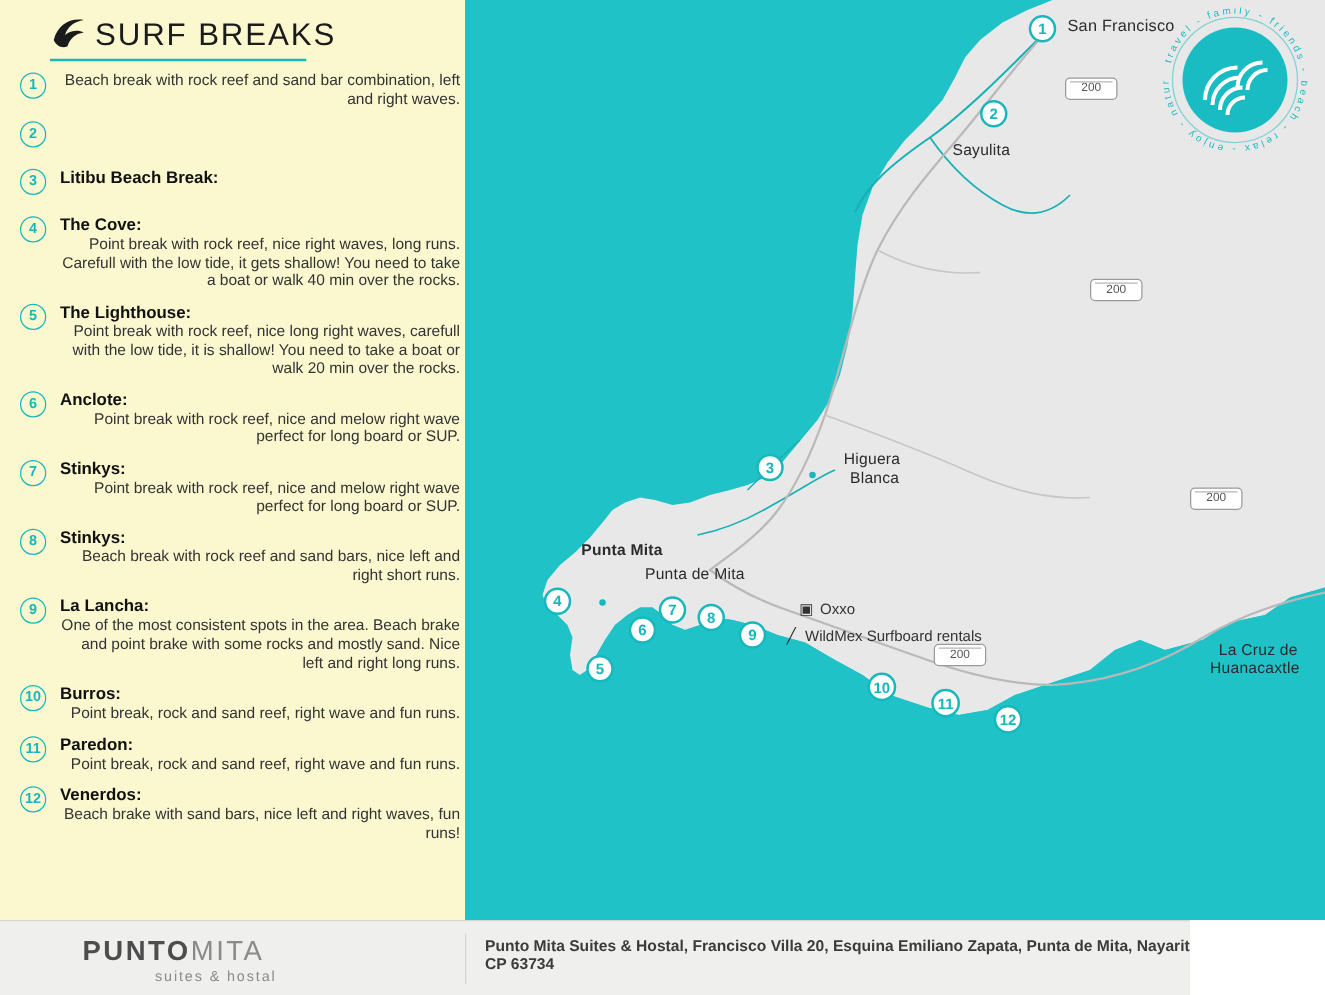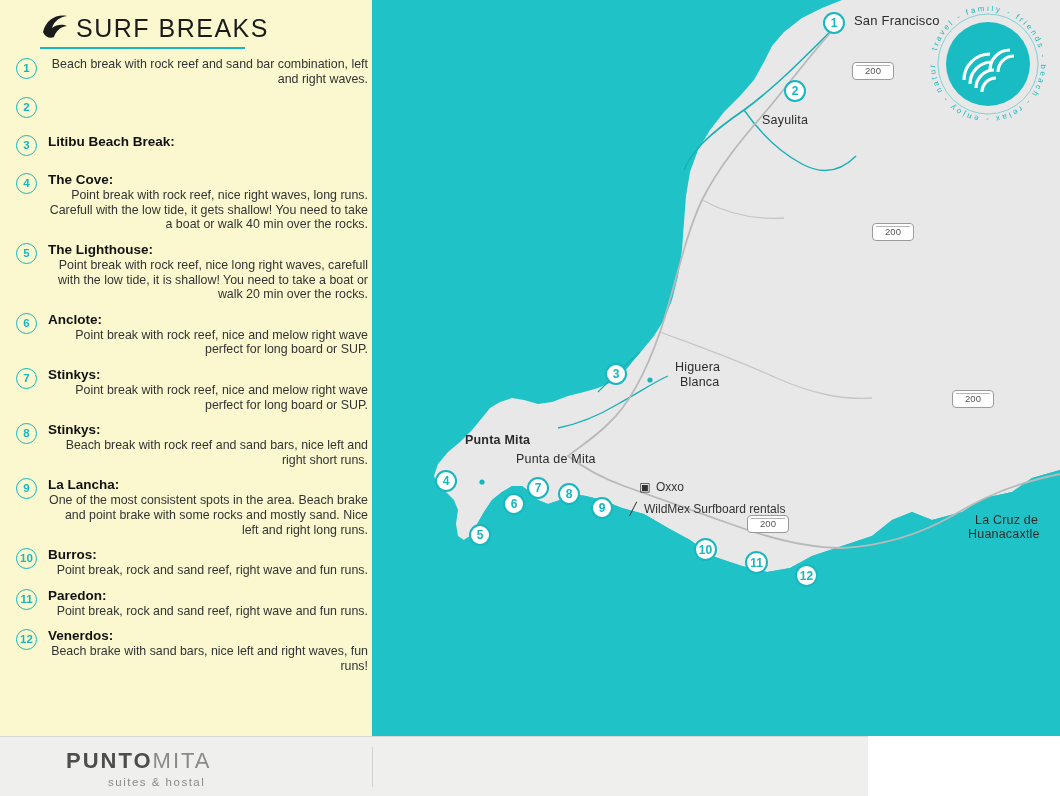--- a/index.html
+++ b/index.html
@@ -62,26 +62,26 @@
   .brk{position:relative;margin-bottom:10px;padding-left:40px;min-height:28px;}
   .brk .num{
     position:absolute;left:8px;top:1px;width:21px;height:21px;border-radius:50%;
     border:1.6px solid #17b7bd;color:#17b7bd;background:transparent;
     font-size:11.5px;line-height:18px;text-align:center;box-sizing:border-box;font-weight:bold;
   }
   .brk .nm{font-size:13.5px;color:#111;font-weight:bold;line-height:15px;}
   .brk .ds{font-size:12.4px;color:#333;line-height:14.6px;margin-top:1px;text-align:right;}
 
   
-  .footer{position:absolute;left:0;top:736px;width:868px;height:60px;background:#efefee;border-top:1px solid #d8d8d8;}
+  .footer{position:absolute;left:0;top:736px;width:952px;height:60px;background:#efefee;border-top:1px solid #d8d8d8;}
   .footer-left{position:absolute;left:0;top:0;width:372px;height:60px;}
   .punto{position:absolute;left:66px;top:11px;font-size:22px;letter-spacing:2px;color:#4d4d4d;}
   .punto b{font-weight:bold;color:#4d4d4d;}
   .punto span.light{font-weight:normal;color:#8a8a8a;}
-  .suites{position:absolute;left:108px;top:39px;font-size:11.5px;letter-spacing:1.5px;color:#8a8a8a;text-align:right;}
+  .suites{position:absolute;left:124px;top:39px;font-size:11.5px;letter-spacing:1.5px;color:#8a8a8a;text-align:right;}
   .vline{position:absolute;left:372px;top:10px;width:1px;height:40px;background:#d2d2d2;}
   .addr{position:absolute;left:388px;top:13px;font-size:12.5px;color:#3b3b3b;font-weight:bold;}
   .contact{position:absolute;left:388px;top:36px;font-size:12.5px;color:#3b3b3b;}
   .contact .cit{display:inline-block;margin-right:16px;}
   .cicon{display:inline-block;width:15px;height:15px;border-radius:50%;border:1.4px solid #3b3b3b;
     text-align:center;line-height:13px;font-size:9px;margin-right:4px;vertical-align:-2px;}
   .cicon.fb{background:#3b3b3b;color:#efefee;border-color:#3b3b3b;font-weight:bold;font-family:"Liberation Serif",serif;}
 </style>
 </head>
 <body>
@@ -264,15 +264,16 @@
   </div>
 
   <div class="footer">
     <div class="footer-left">
       <div class="punto">
         <b>PUNTO</b><span class="light">MITA</span>
       </div>
       <div class="suites">suites &amp; hostal</div>
     </div>
     <div class="vline"></div>
+    <div class="addr">Punto Mita Suites &amp; Hostal, Francisco Villa 20, Esquina Emiliano Zapata, Punta de Mita, Nayarit CP 63734</div>
   </div>
 
 </div>
 
 </body></html>

